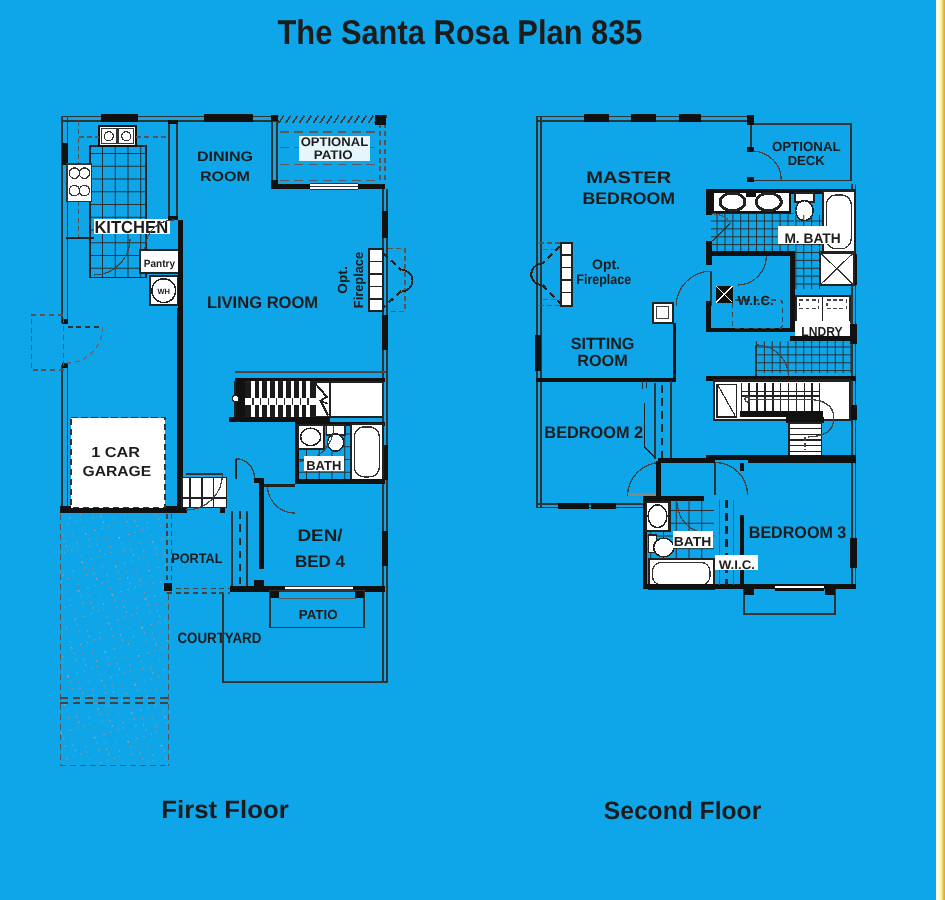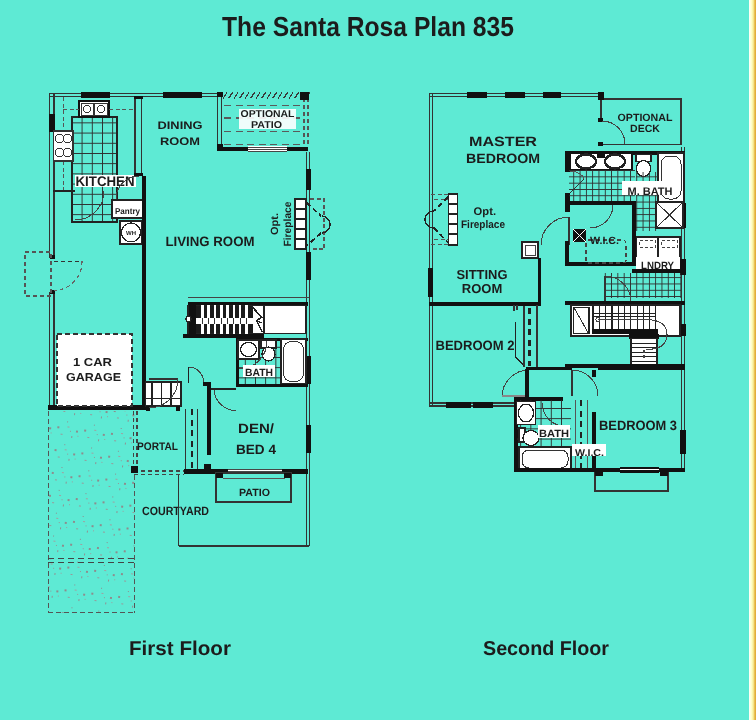--- a/index.html
+++ b/index.html
@@ -1,16 +1,16 @@
 <!DOCTYPE html>
 <html><head>
 <meta charset="utf-8">
 <style>
   html,body{margin:0;padding:0;background:#fff;}
-  .page{position:relative;width:756px;height:720px;background:#5eead4;overflow:hidden;
+  .page{position:relative;width:756px;height:720px;background:#0ea5e9;overflow:hidden;
         font-family:"Liberation Sans", sans-serif;}
   svg text{font-family:"Liberation Sans", sans-serif;fill:#1c1c1c;}
   .rl{font-weight:bold;}
 </style>
 </head>
 <body>
 <div class="page">
 <svg width="756" height="720" viewBox="0 0 756 720" shape-rendering="crispEdges" text-rendering="geometricPrecision">
 <defs>
   <pattern id="tile" width="6.3" height="6.3" patternUnits="userSpaceOnUse">

